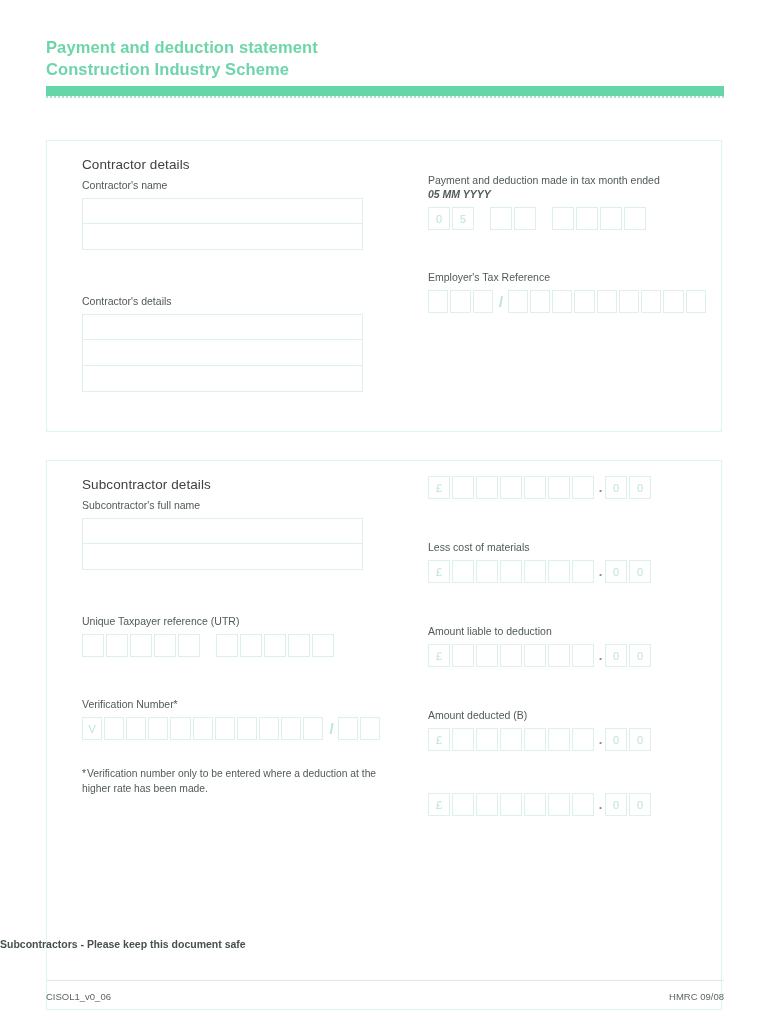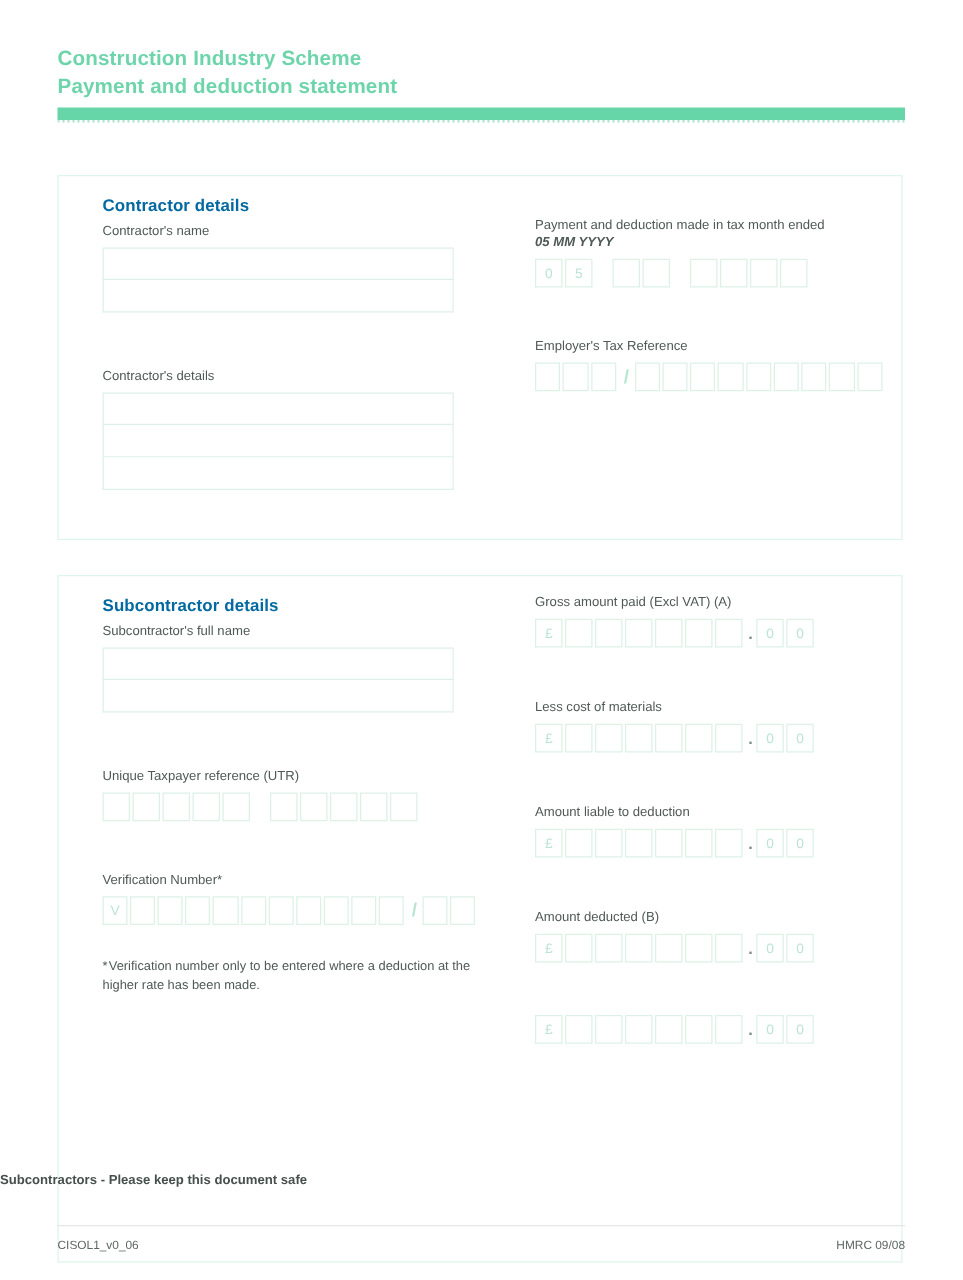--- a/index.html
+++ b/index.html
@@ -75,23 +75,23 @@
     width: 300px;
   }
   .col-right {
     position: absolute;
     left: 381px;
     top: 10px;
     width: 280px;
   }
 
   .section-heading {
-    color: #0369a1;
+    color: #404040;
     font-size: 13.5px;
-    font-weight: bold;
+    font-weight: normal;
     letter-spacing: 0.1px;
     margin: 6px 0 6px 0;
   }
   .field-label {
     font-size: 10.5px;
     color: #4f5a55;
     line-height: 14px;
     margin-bottom: 6px;
     white-space: nowrap;
   }
@@ -206,22 +206,22 @@
     font-size: 9.5px;
     color: #5c6661;
   }
 </style>
 </head>
 <body>
 
 <div class="page">
 
   <div class="doc-header">
+    <div class="doc-title-line">Payment and deduction statement</div>
     <div class="doc-title-line">Construction Industry Scheme</div>
-    <div class="doc-title-line">Payment and deduction statement</div>
   </div>
   <div class="header-rule"></div>
   <div class="header-rule-dots"></div>
 
   <div class="panel" id="panel-contractor">
 
     <div class="col-left">
       <div class="section-heading">Contractor details</div>
 
       <div class="field-label">Contractor's name</div>
@@ -334,21 +334,20 @@
 
       <div class="footnote">
         <span class="star">*</span><span>Verification number only to be entered where a deduction at the higher rate has been made.</span>
       </div>
     </div>
 
     <div class="col-right">
       <div style="height:5px"></div>
 
       <div class="money-row">
-        <div class="money-label">Gross amount paid (Excl VAT) (A)</div>
         <div class="cells">
           <div class="cell prefill">£</div>
           <div class="cell"></div>
           <div class="cell"></div>
           <div class="cell"></div>
           <div class="cell"></div>
           <div class="cell"></div>
           <div class="cell"></div>
           <div class="dot">.</div>
           <div class="cell prefill">0</div>

